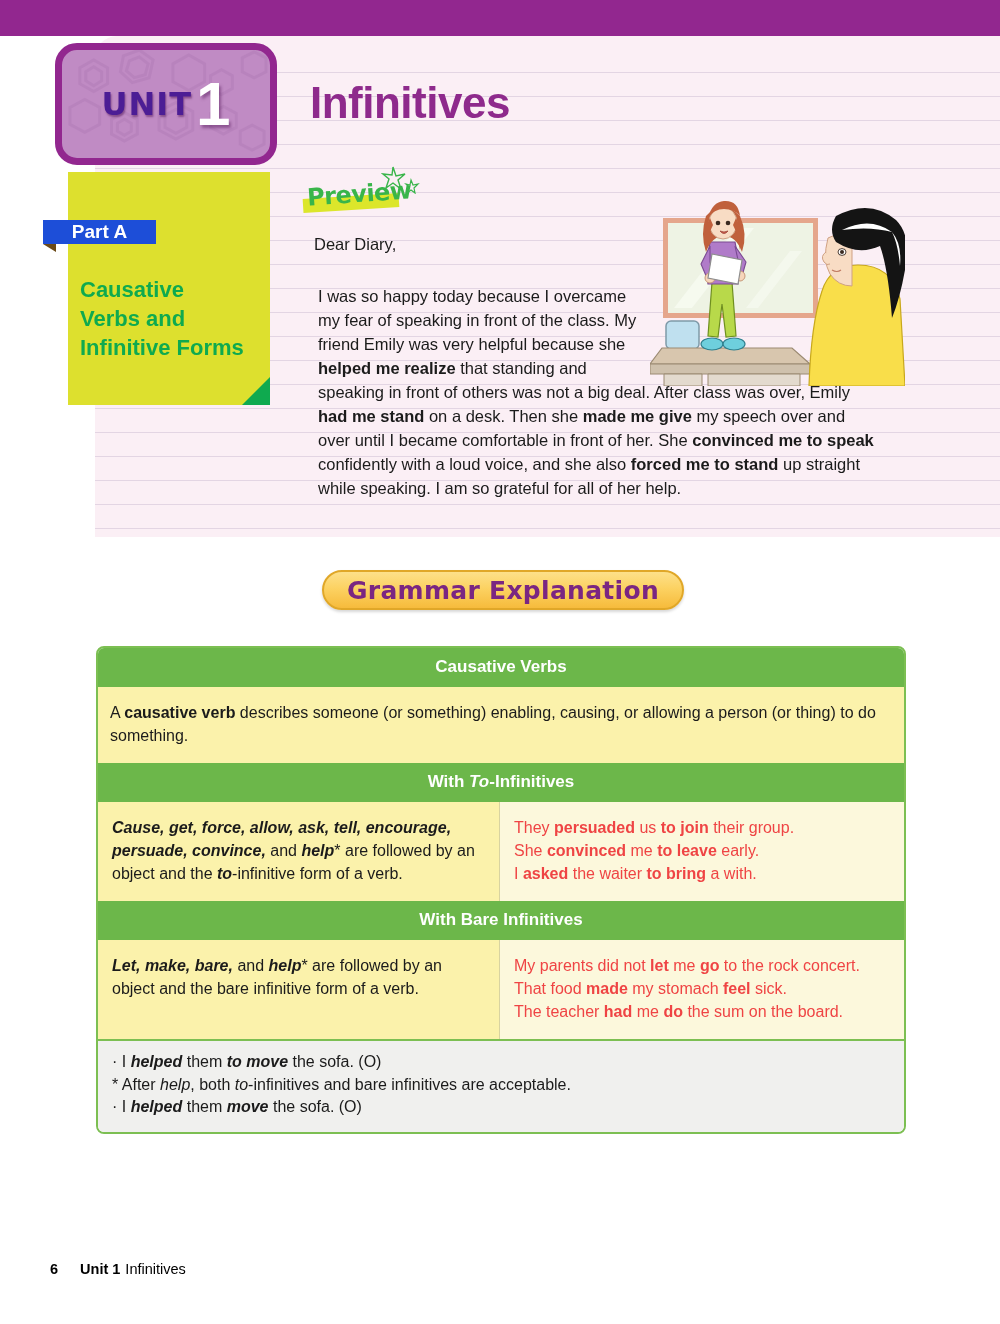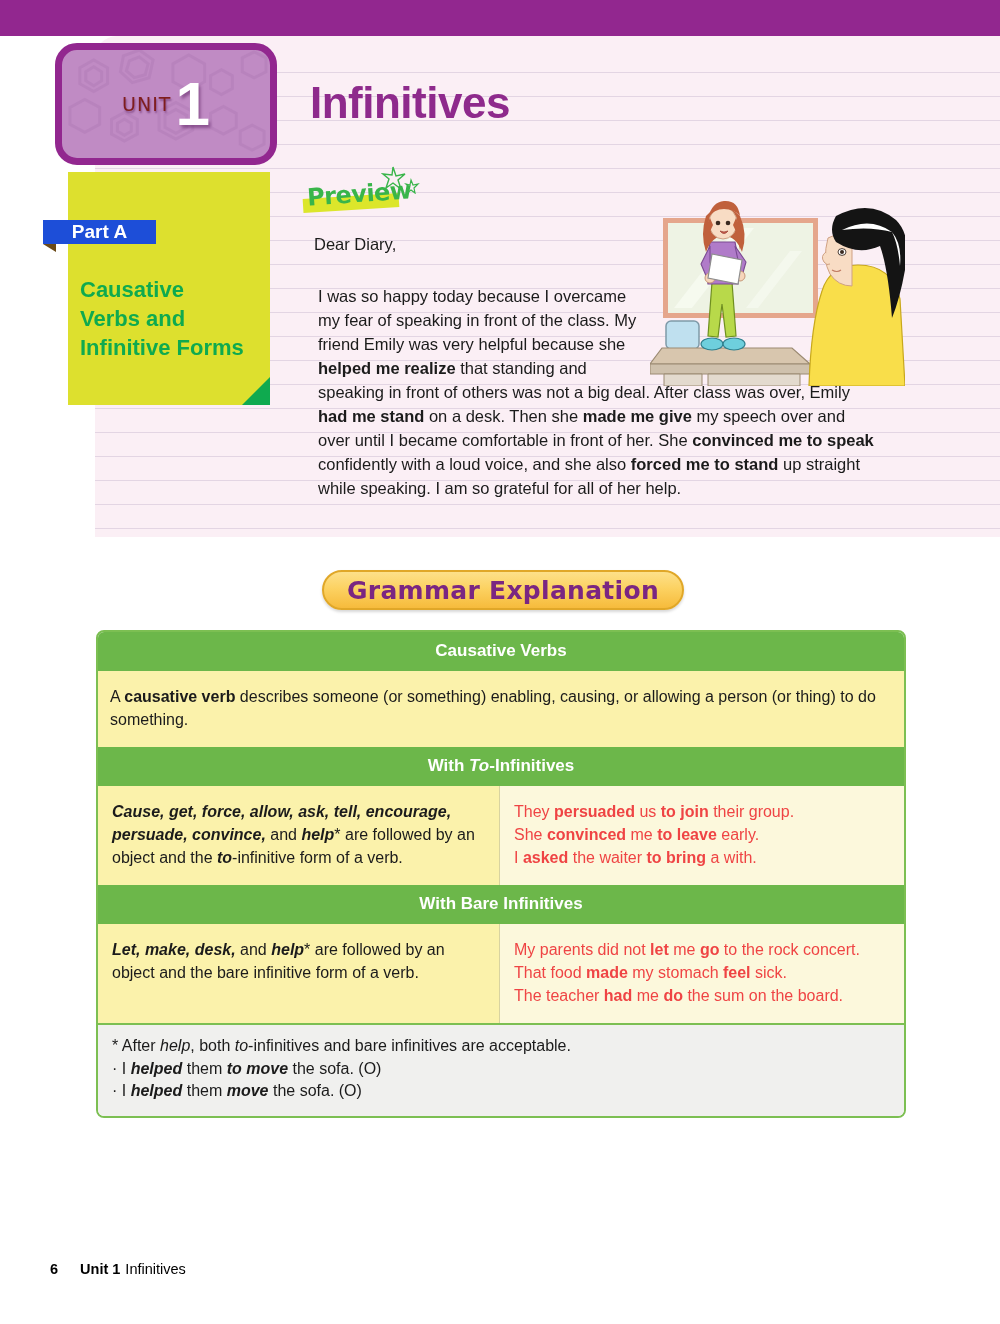--- a/index.html
+++ b/index.html
@@ -60,23 +60,23 @@
     opacity: .45;
   }
   .unit-badge .labels {
     position: relative;
     display: flex;
     align-items: center;
     gap: 4px;
     z-index: 2;
   }
   .unit-word {
-    font-size: 19px;
-    font-weight: normal;
-    color: #7f1d1d;
+    font-size: 32px;
+    font-weight: bold;
+    color: #4c1d95;
     letter-spacing: 1px;
     text-shadow: 1px 2px 2px rgba(90,30,95,.55);
     font-family: "DejaVu Sans", sans-serif;
   }
   .unit-num {
     font-size: 62px;
     font-weight: bold;
     color: #ffffff;
     line-height: 0.9;
     text-shadow: 2px 3px 3px rgba(90,30,95,.5);
@@ -208,21 +208,21 @@
     font-size: 25px;
     font-weight: bold;
     color: #7a2682;
     font-family: "DejaVu Sans", sans-serif;
     letter-spacing: 0.3px;
   }
 
   
   .gtable {
     position: absolute;
-    left: 96px; top: 630px;
+    left: 96px; top: 646px;
     width: 810px;
     border: 2px solid #7cbf52;
     border-radius: 8px;
     overflow: hidden;
   }
   .g-head {
     background: #6cb74a;
     color: #ffffff;
     font-size: 17px;
     font-weight: bold;
@@ -416,30 +416,30 @@
     <div class="g-right">
       <div><span>They </span><b>persuaded</b><span> us </span><b>to join</b><span> their group.</span></div>
       <div><span>She </span><b>convinced</b><span> me </span><b>to leave</b><span> early.</span></div>
       <div><span>I </span><b>asked</b><span> the waiter </span><b>to bring</b><span> a with.</span></div>
     </div>
   </div>
 
   <div class="g-head">With Bare Infinitives</div>
 
   <div class="g-row">
-    <div class="g-left"><span class="bi">Let, make, desk,</span><span> and </span><span class="bi">help</span><span>* are followed by an object and the bare infinitive form of a verb.</span></div>
+    <div class="g-left"><span class="bi">Let, make, bare,</span><span> and </span><span class="bi">help</span><span>* are followed by an object and the bare infinitive form of a verb.</span></div>
     <div class="g-right">
       <div><span>My parents did not </span><b>let</b><span> me </span><b>go</b><span> to the rock concert.</span></div>
       <div><span>That food </span><b>made</b><span> my stomach </span><b>feel</b><span> sick.</span></div>
       <div><span>The teacher </span><b>had</b><span> me </span><b>do</b><span> the sum on the board.</span></div>
     </div>
   </div>
 
   <div class="g-note">
+    <div><span>· I </span><span class="bi">helped</span><span> them </span><span class="bi">to move</span><span> the sofa. (O)</span></div>
     <div><span>* After </span><i>help</i><span>, both </span><i>to</i><span>-infinitives and bare infinitives are acceptable.</span></div>
-    <div><span>· I </span><span class="bi">helped</span><span> them </span><span class="bi">to move</span><span> the sofa. (O)</span></div>
     <div><span>· I </span><span class="bi">helped</span><span> them </span><span class="bi">move</span><span> the sofa. (O)</span></div>
   </div>
 </div>
 
 <div class="footer">
   <span class="pg">6</span><span class="un">Unit 1</span><span class="ti">Infinitives</span>
 </div>
 
 </body></html>

